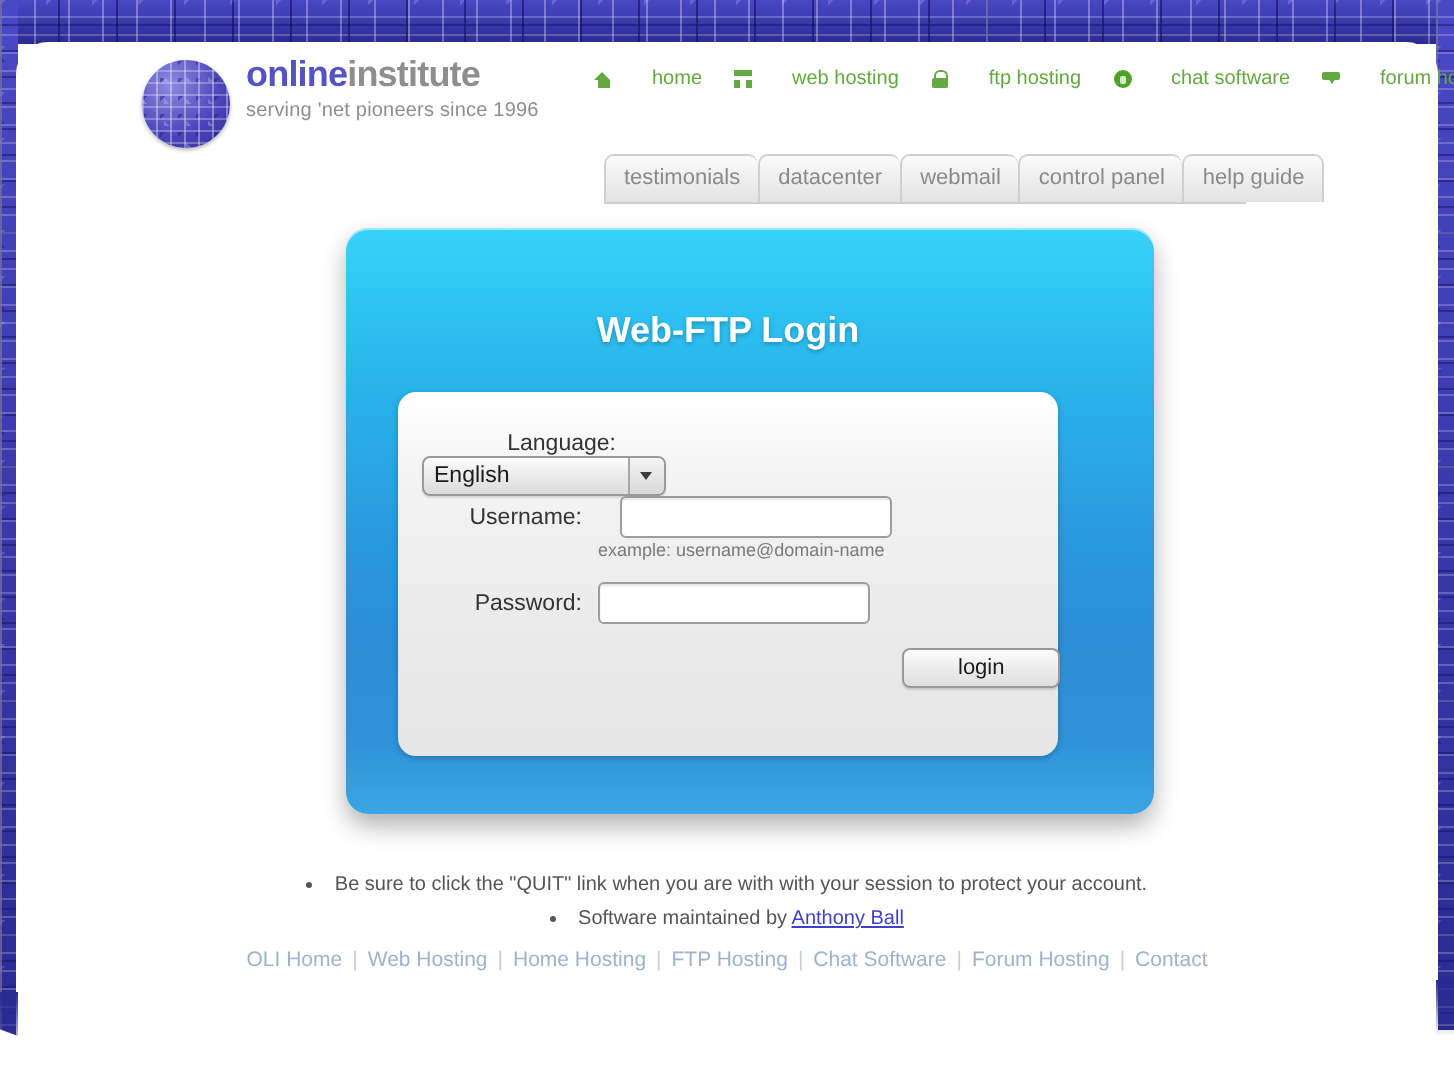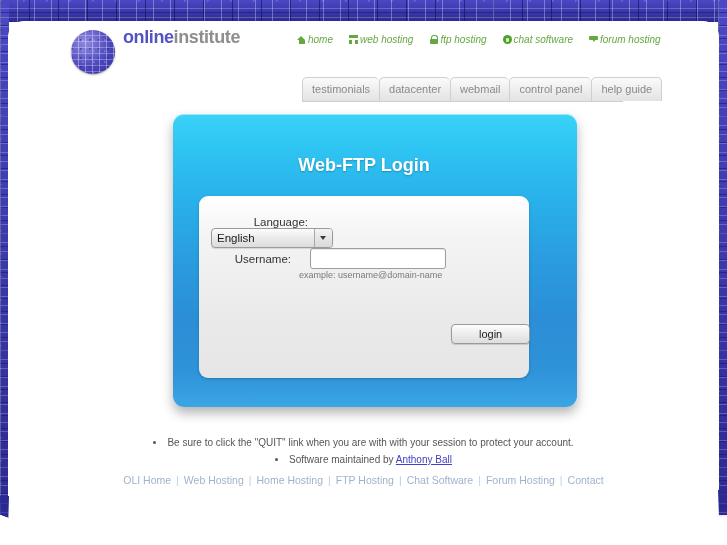--- a/index.html
+++ b/index.html
@@ -129,25 +129,24 @@
     left: 288px;
     top: 12px;
     display: flex;
     align-items: center;
     gap: 16px;
     font-size: 10px;
   }
   .topnav-item {
     display: flex;
     align-items: center;
-    gap: 2px;
+    gap: 20px;
     color: #63a93f;
     text-decoration: none;
     white-space: nowrap;
-    font-style: italic;
   }
   .nav-ico { width: 9px; height: 9px; display: inline-block; position: relative; }
   .ico-home::before{
     content:""; position:absolute; left:0; top:1px;
     border-left:4.5px solid transparent; border-right:4.5px solid transparent;
     border-bottom:4px solid #63a93f;
   }
   .ico-home::after{
     content:""; position:absolute; left:1.5px; top:5px; width:6px; height:4px; background:#63a93f;
   }
@@ -398,20 +397,21 @@
   <div class="mask" id="mask-bl"></div>
 
   <div id="content">
 
     <div id="header">
 
       <div id="logo-block">
         <div id="logo-mark"></div>
         <div id="wordmark-block">
           <div id="wordmark"><span id="wm-online">online</span><span id="wm-institute">institute</span></div>
+          <div id="tagline">serving 'net pioneers since 1996</div>
         </div>
       </div>
 
       <div id="topnav">
         <a class="topnav-item" href="#">
           <span class="nav-ico ico-home"></span>
           <span>home</span>
         </a>
         <a class="topnav-item" href="#">
           <span class="nav-ico ico-web"></span>
@@ -455,20 +455,24 @@
             <span class="select-arrow"></span>
           </span>
         </div>
 
         <div class="form-row" id="row-username">
           <div class="form-label">Username:</div>
           <input class="text-input" type="text" id="username-input" value="" style="">
         </div>
         <div id="username-hint">example: username@domain-name</div>
 
+        <div class="form-row" id="row-password">
+          <div class="form-label">Password:</div>
+          <input class="text-input" type="password" id="password-input" value="" style="">
+        </div>
 
         <button id="login-button">login</button>
       </div>
     </div>
 
     <div id="notes">
       <div>
         <span class="note-line">Be sure to click the "QUIT" link when you are with with your session to protect your account.</span>
       </div>
       <div>

